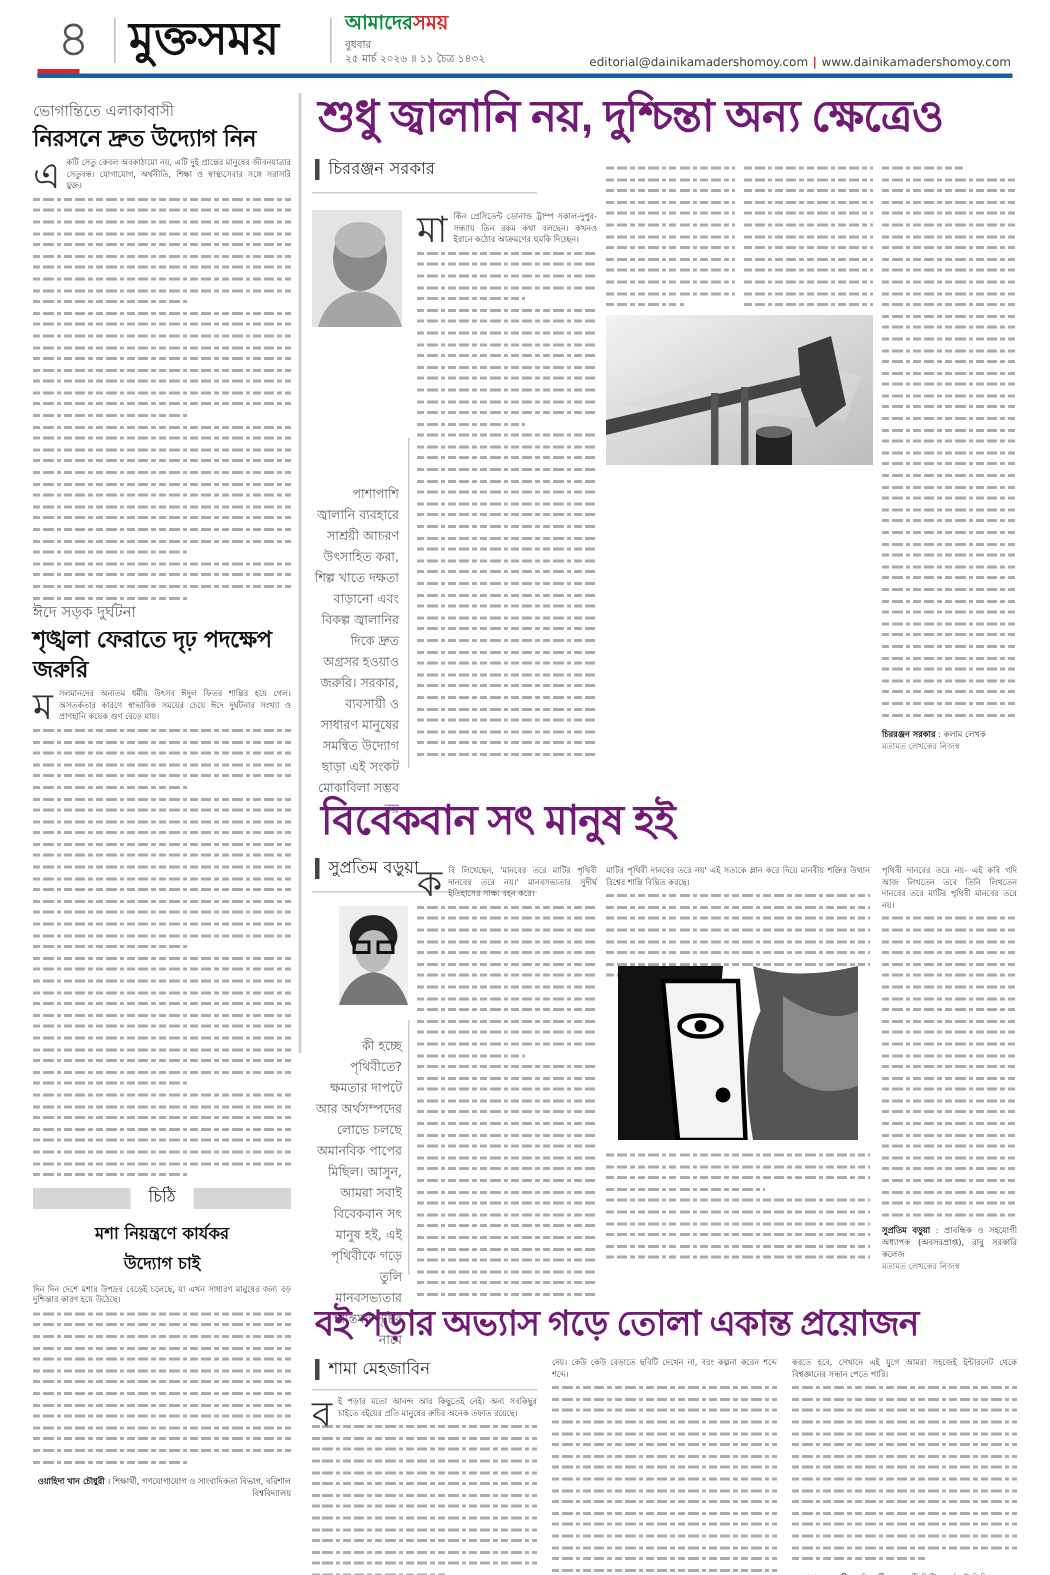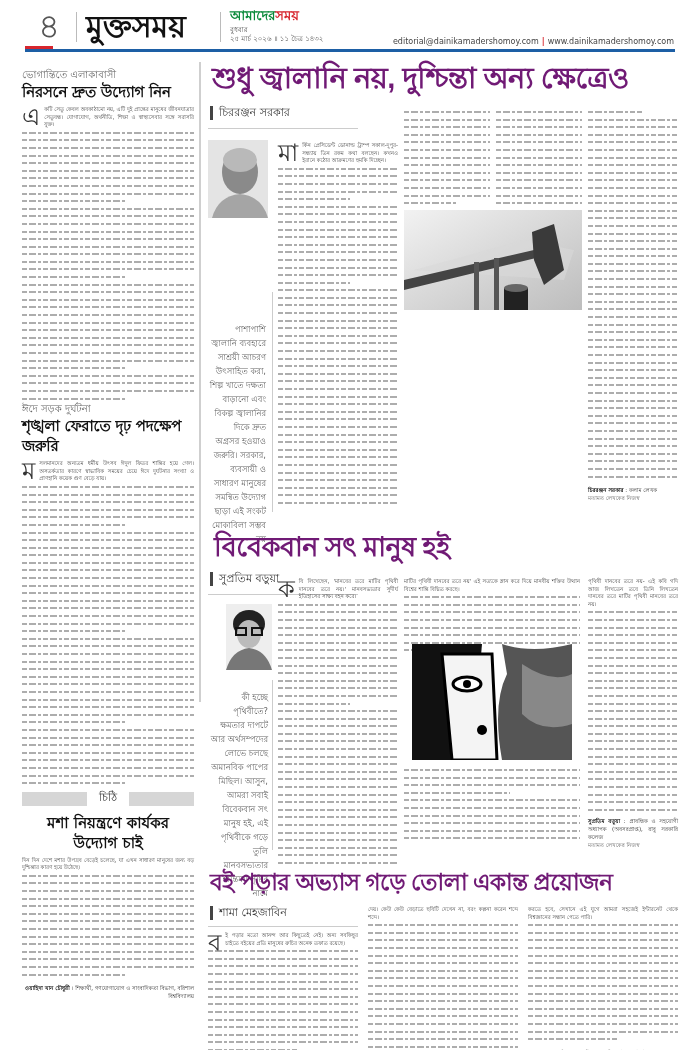--- a/index.html
+++ b/index.html
@@ -30,21 +30,21 @@
   .body-text { font-size: 5.4px; line-height: 7.6px; color: #444; text-align: justify; }
   .dropcap { float: left; font-family: "DejaVu Serif", serif; font-size: 24px; line-height: 20px; color: #333; margin: 1px 4px 0 0; }
   .filler { display: block; }
   .line { height: 7.6px; border-bottom: 0; position: relative; }
   .line::after { content: ""; position: absolute; left: 0; right: 0; top: 3px; height: 2px; background: repeating-linear-gradient(90deg, #8a8a8a 0 5px, transparent 5px 7px, #8a8a8a 7px 14px, transparent 14px 16px, #8a8a8a 16px 19px, transparent 19px 21px); opacity: 0.7; }
   .line.short::after { right: 40%; }
 
   .letters-header { display: flex; align-items: center; margin-top: 4px; height: 16px; }
   .letters-header .bar { flex: 1; height: 14px; background: #d6d6d6; }
   .letters-header .label { padding: 0 12px; font-size: 11px; color: #222; }
-  .letter-headline { font-family: "DejaVu Serif", serif; text-align: center; font-size: 15px; line-height: 20px; color: #111; margin: 6px 0 4px; }
+  .letter-headline { font-family: "DejaVu Serif", serif; text-align: center; font-size: 11px; line-height: 20px; color: #111; margin: 6px 0 4px; }
   .sig { font-size: 5.5px; color: #333; text-align: right; line-height: 8px; margin-top: 6px; }
   .sig b { color: #111; }
 
   
   .article { position: absolute; left: 208px; width: 470px; }
   .a-headline { font-family: Liberation Sans, sans-serif; color: #701a75; white-space: nowrap; letter-spacing: -0.5px; }
   .byline { position: absolute; font-size: 11px; color: #333; line-height: 14px; padding-left: 6px; border-left: 3px solid #444; }
   .byline-rule { position: absolute; height: 1px; background: #ccc; }
   .col { position: absolute; }
   .pullquote { position: absolute; text-align: right; font-size: 8.4px; line-height: 14px; color: #666; }

